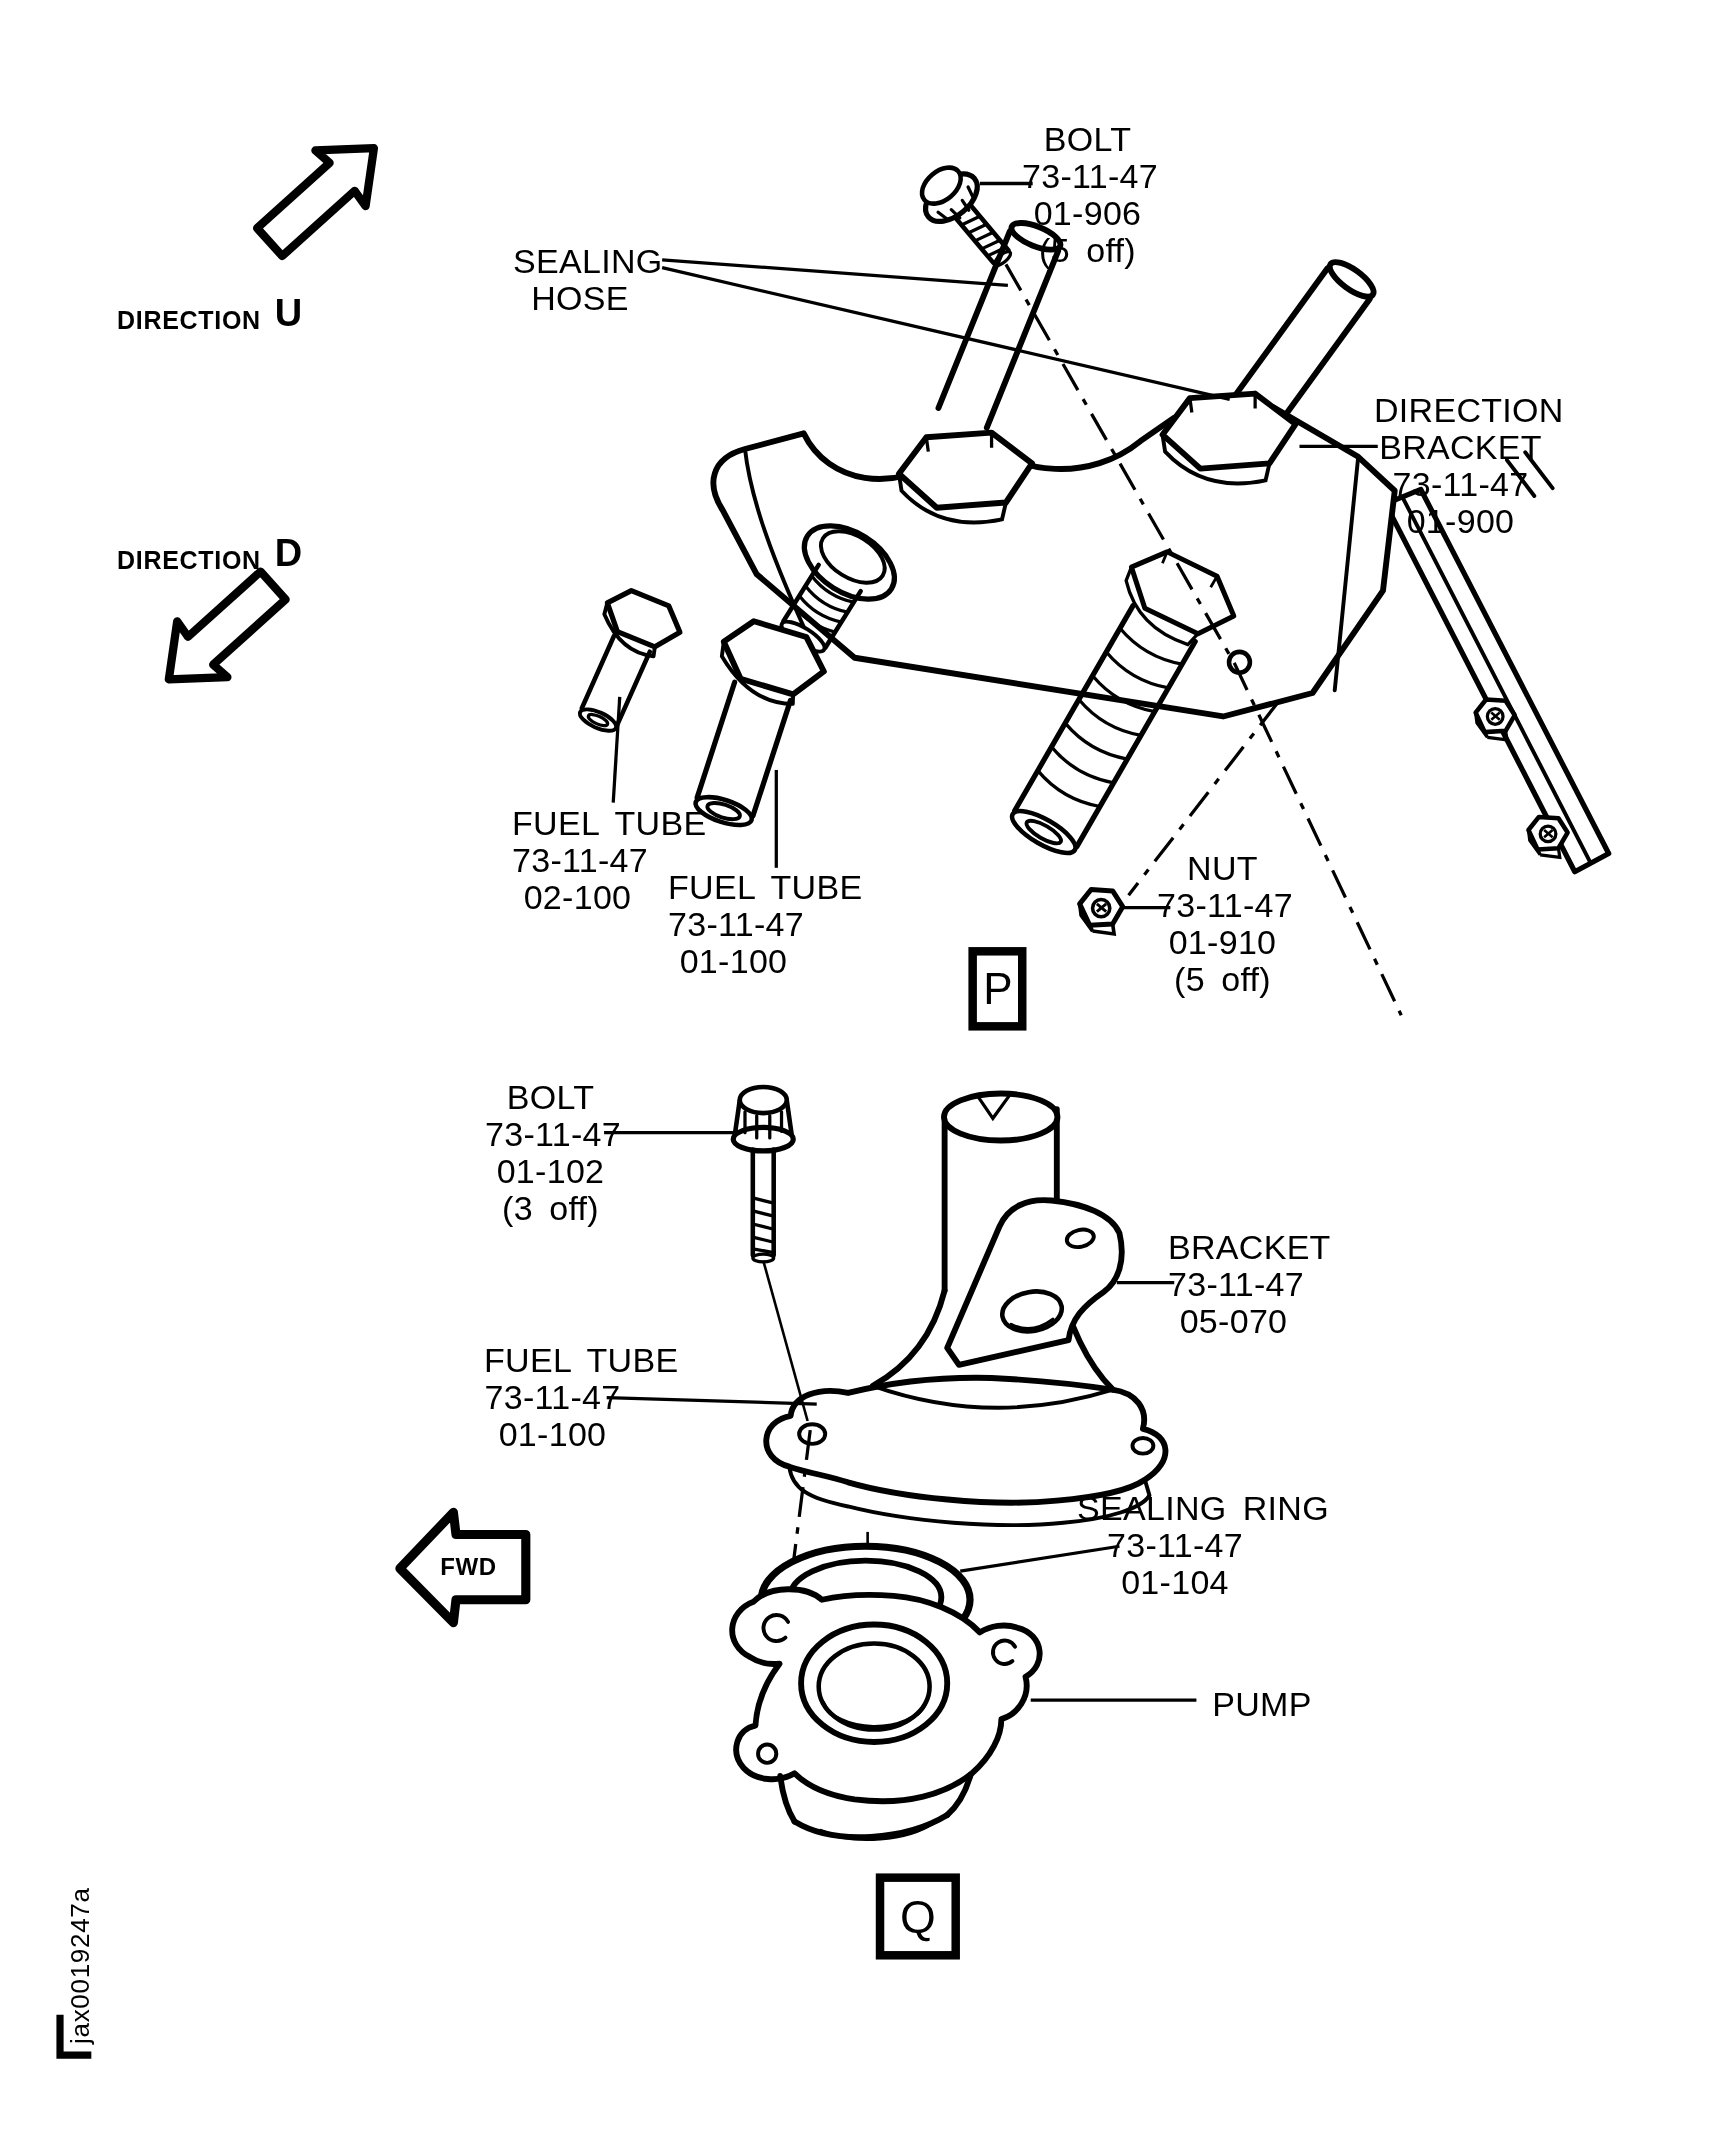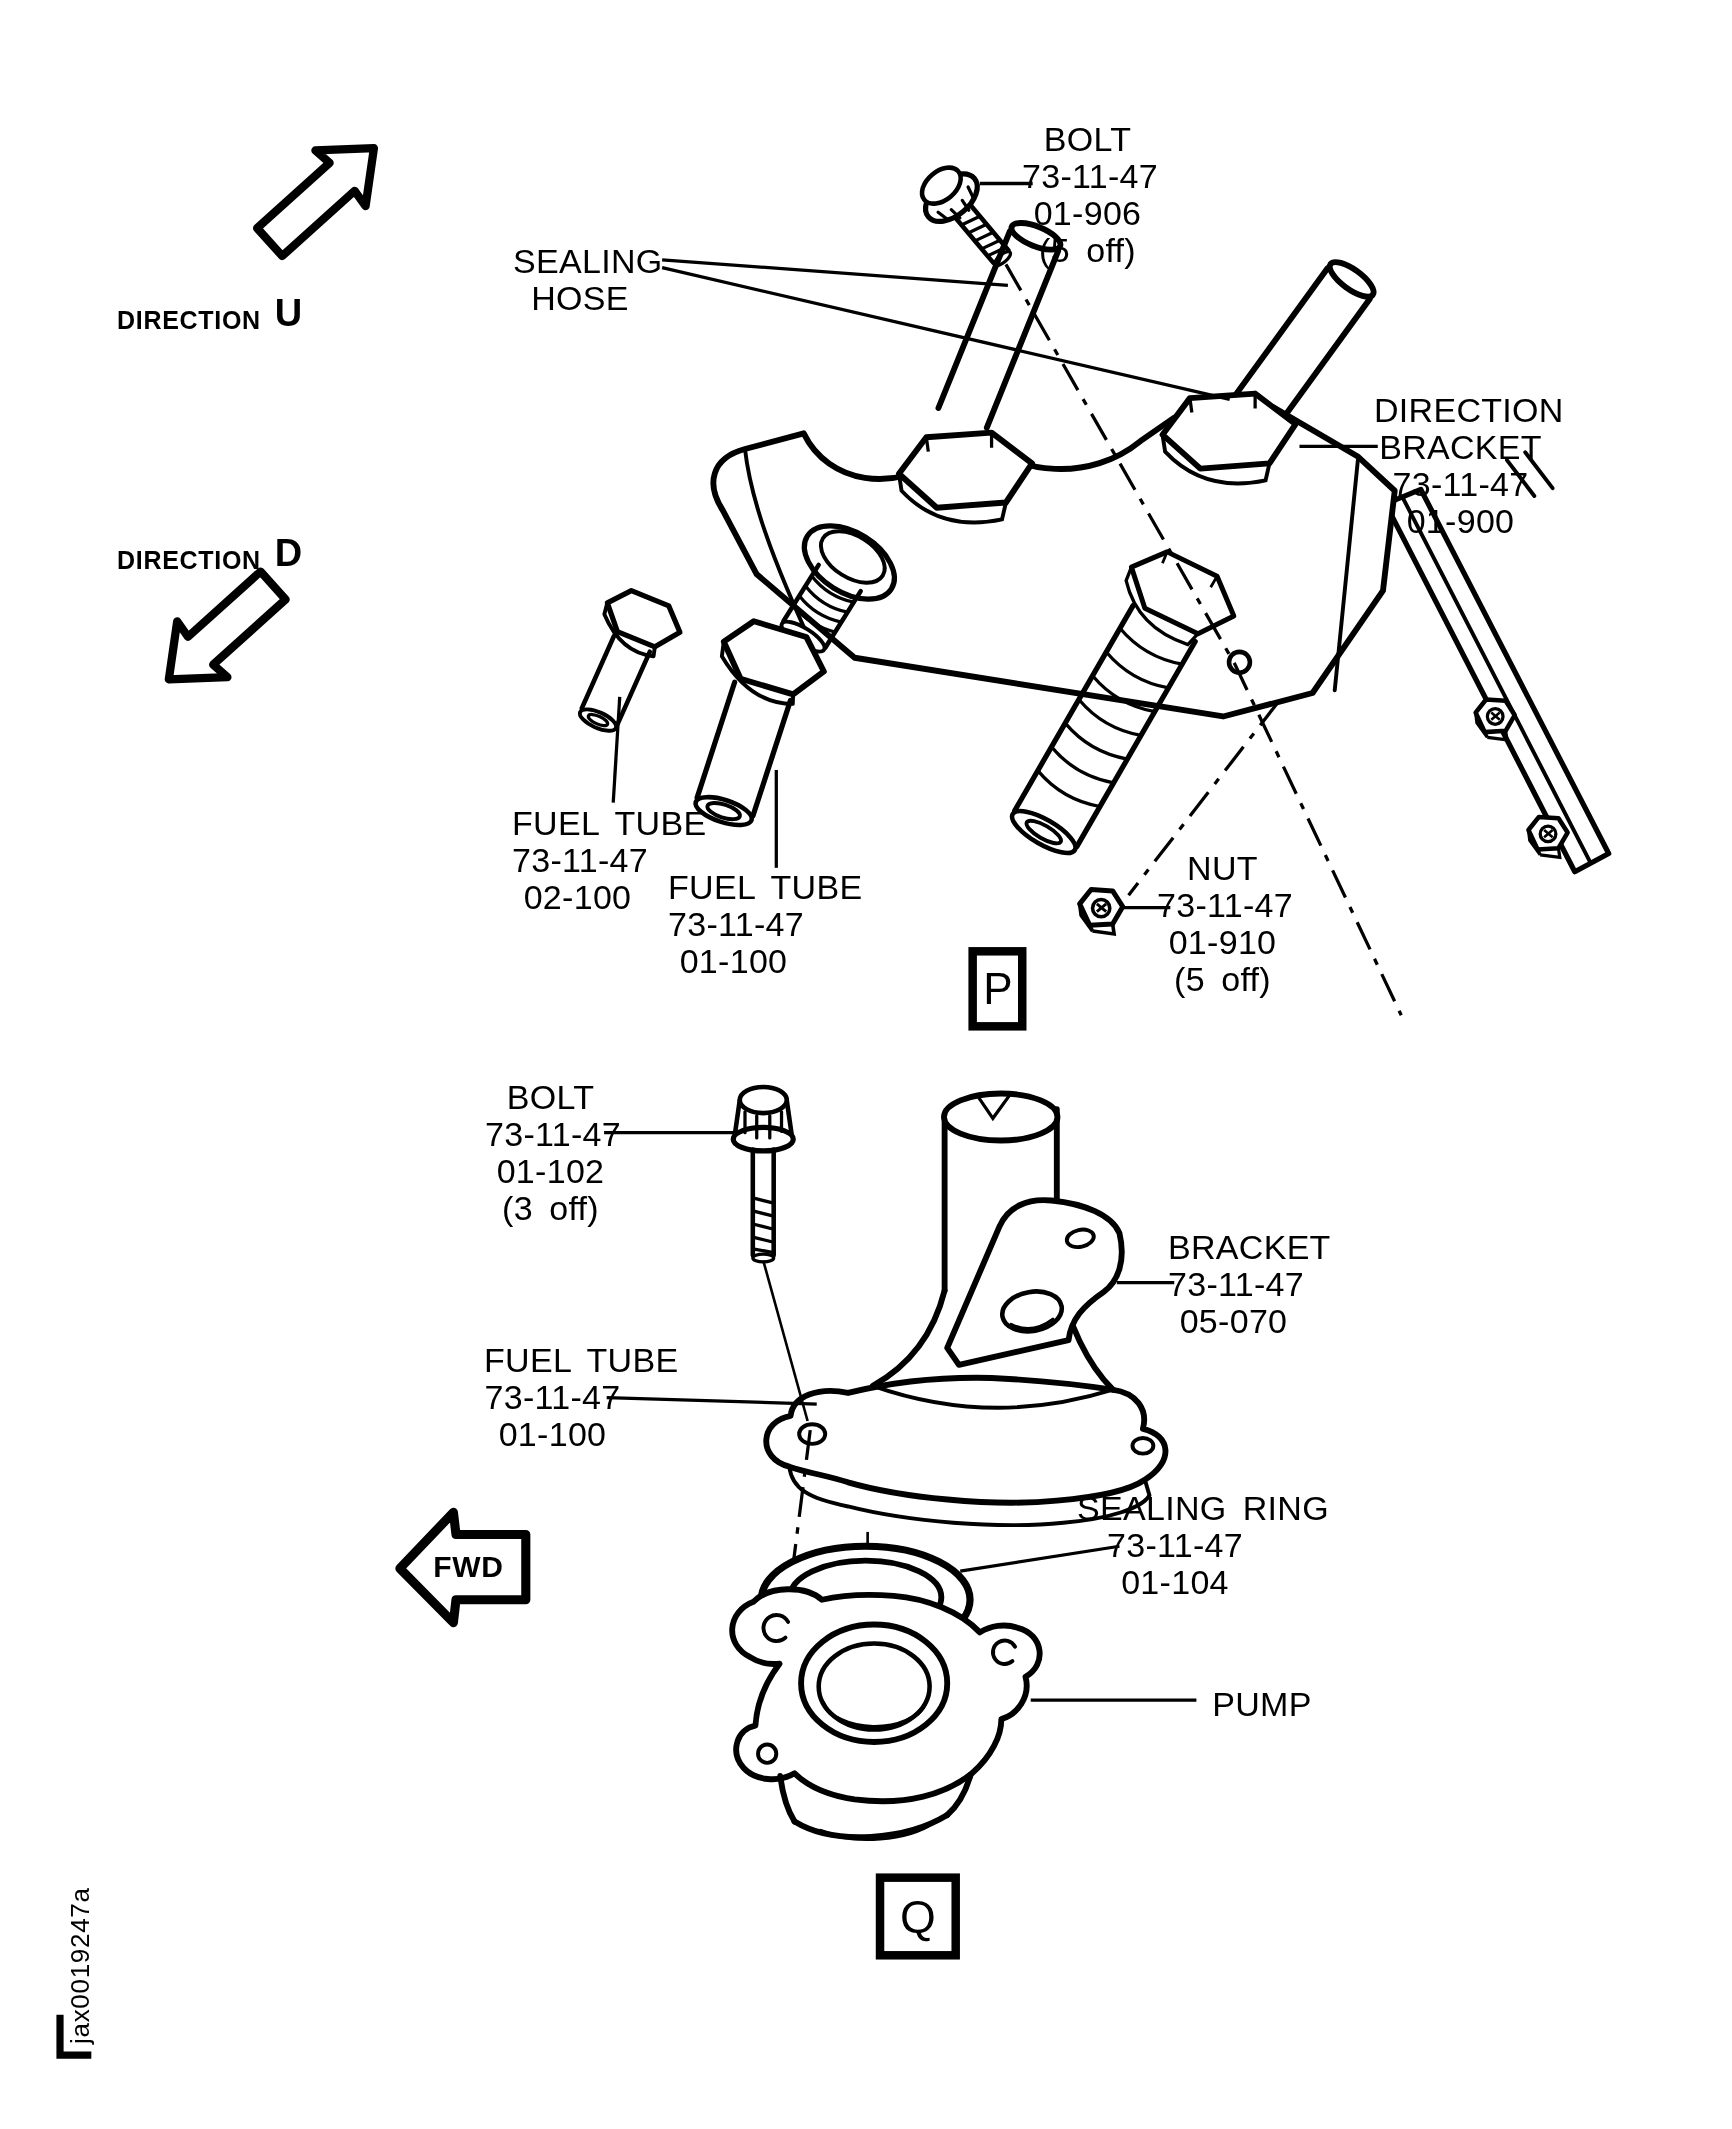--- a/index.html
+++ b/index.html
@@ -13,21 +13,21 @@
   .ld{stroke:#000;stroke-width:5;}
   .dd{fill:none;stroke:#000;stroke-width:5;stroke-dasharray:46 16 10 16;}
   .pin{stroke:#000;stroke-width:4;}
   
   .lbl{position:absolute;text-align:center;font-size:34px;line-height:37px;
        letter-spacing:0.3px;word-spacing:6.5px;white-space:nowrap;}
   .lbl div{white-space:nowrap;}
   .dir{position:absolute;display:flex;align-items:flex-end;gap:14px;font-size:25px;letter-spacing:0.7px;font-weight:bold;}
   .dirletter{font-size:38px;}
   .framebox{position:absolute;text-align:center;font-size:44px;}
-  .fwdtxt{position:absolute;text-align:center;font-weight:bold;font-size:30px;line-height:34px;letter-spacing:0.7px;}
+  .fwdtxt{position:absolute;text-align:center;font-weight:bold;font-size:24px;line-height:34px;letter-spacing:0.7px;}
   .ref{position:absolute;font-size:26px;transform:rotate(-90deg);transform-origin:0 0;white-space:nowrap;letter-spacing:0.7px;}
 </style>
 </head>
 <body>
 
 <div class="page">
 
 <svg class="art" viewBox="0 0 2655 3263">
   <defs>
     <g id="dirarrow">

